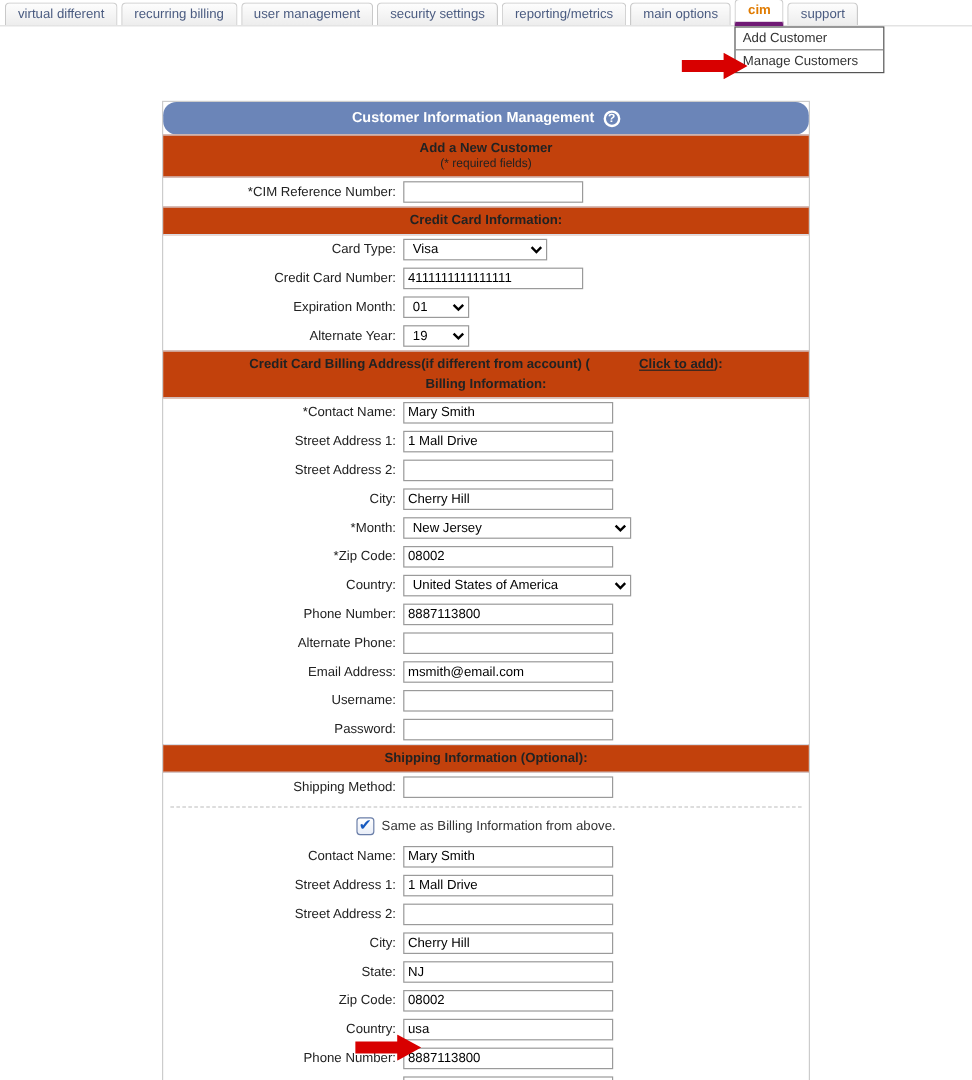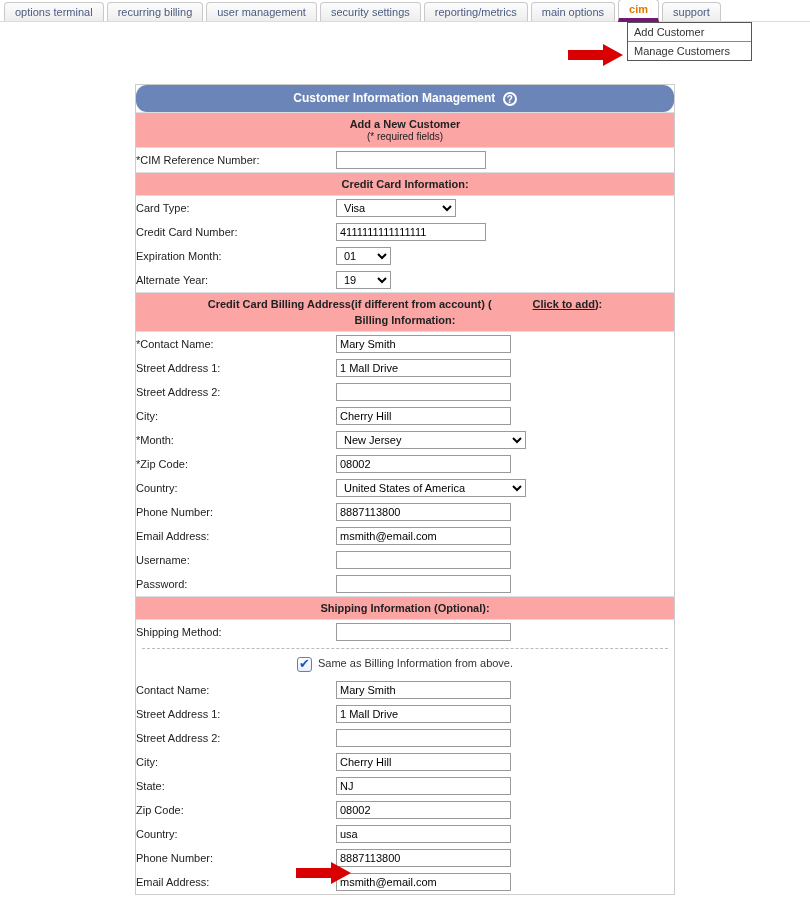--- a/index.html
+++ b/index.html
@@ -38,21 +38,21 @@
     background: #fff;
     color: #e07b00;
     font-weight: bold;
     border-bottom: 4px solid #701a75;
     margin-bottom: -1px;
   }
   
   .dropdown {
     position: absolute;
     top: 22px;
-    left: 627px;
+    left: 612px;
     width: 125px;
     border: 1px solid #555;
     background: #fff;
     font-size: 11px;
     z-index: 10;
   }
   .dropdown-item {
     padding: 3px 6px;
     border-bottom: 1px solid #888;
     color: #333;
@@ -93,41 +93,41 @@
     display:inline-block;
     border:2px solid #fff;
     border-radius:50%;
     width:14px;height:14px;
     line-height:11px;
     font-size:10px;
     margin-left:4px;
     vertical-align:middle;
   }
   .section-head {
-    background: #fca5a5;
+    background: #c2410c;
     border-top:1px solid #d8dde6;
     border-bottom:1px solid #d8dde6;
     text-align:center;
     font-weight:bold;
     font-size:11px;
     padding:5px 4px;
     color:#222;
   }
   .section-sub { font-weight:normal; font-size:10px; }
   .section-head a { color:#222; text-decoration:underline;padding-left:41px; }
   .section-head .multi { display:block; margin-top:4px; }
 
   .row {
     display:flex;
     align-items:center;
     padding:3px 0;
   }
   .lbl {
     width: 200px;
-    text-align:left;
+    text-align:right;
     padding-right:6px;
     font-size:11px;
     color:#222;
   }
   .ctl { flex:1;text-decoration:underline; }
   .ctl input[type=text], .ctl input[type=password], .ctl select {
     font-family:inherit;
     font-size:11px;
     padding:1px 3px;
     border:1px solid #9a9a9a;
@@ -166,21 +166,21 @@
     font-size:13px;
     color:#1559c0;
   }
 </style>
 </head>
 <body>
 
 <div class="page">
 
   <div class="tabbar">
-    <div class="tab">options terminal</div>
+    <div class="tab">virtual different</div>
     <div class="tab">recurring billing</div>
     <div class="tab">user management</div>
     <div class="tab">security settings</div>
     <div class="tab">reporting/metrics</div>
     <div class="tab">main options</div>
     <div class="tab active">cim</div>
     <div class="tab">support</div>
   </div>
 
   <div class="dropdown">
@@ -261,20 +261,24 @@
       </div>
     <div class="row">
         <div class="lbl">Country:</div>
         <div class="ctl"><select class="w-xl"><option>United States of America</option></select></div>
       </div>
     <div class="row">
         <div class="lbl">Phone Number:</div>
         <div class="ctl"><input type="text" class="w-lg" value="8887113800" style=""></div>
       </div>
     <div class="row">
+        <div class="lbl">Alternate Phone:</div>
+        <div class="ctl"><input type="text" class="w-lg" value="" style=""></div>
+      </div>
+    <div class="row">
         <div class="lbl">Email Address:</div>
         <div class="ctl"><input type="text" class="w-lg" value="msmith@email.com" style=""></div>
       </div>
     <div class="row">
         <div class="lbl">Username:</div>
         <div class="ctl"><input type="text" class="w-lg" value="" style=""></div>
       </div>
     <div class="row">
         <div class="lbl">Password:</div>
         <div class="ctl"><input type="password" class="w-lg" value="" style=""></div>

